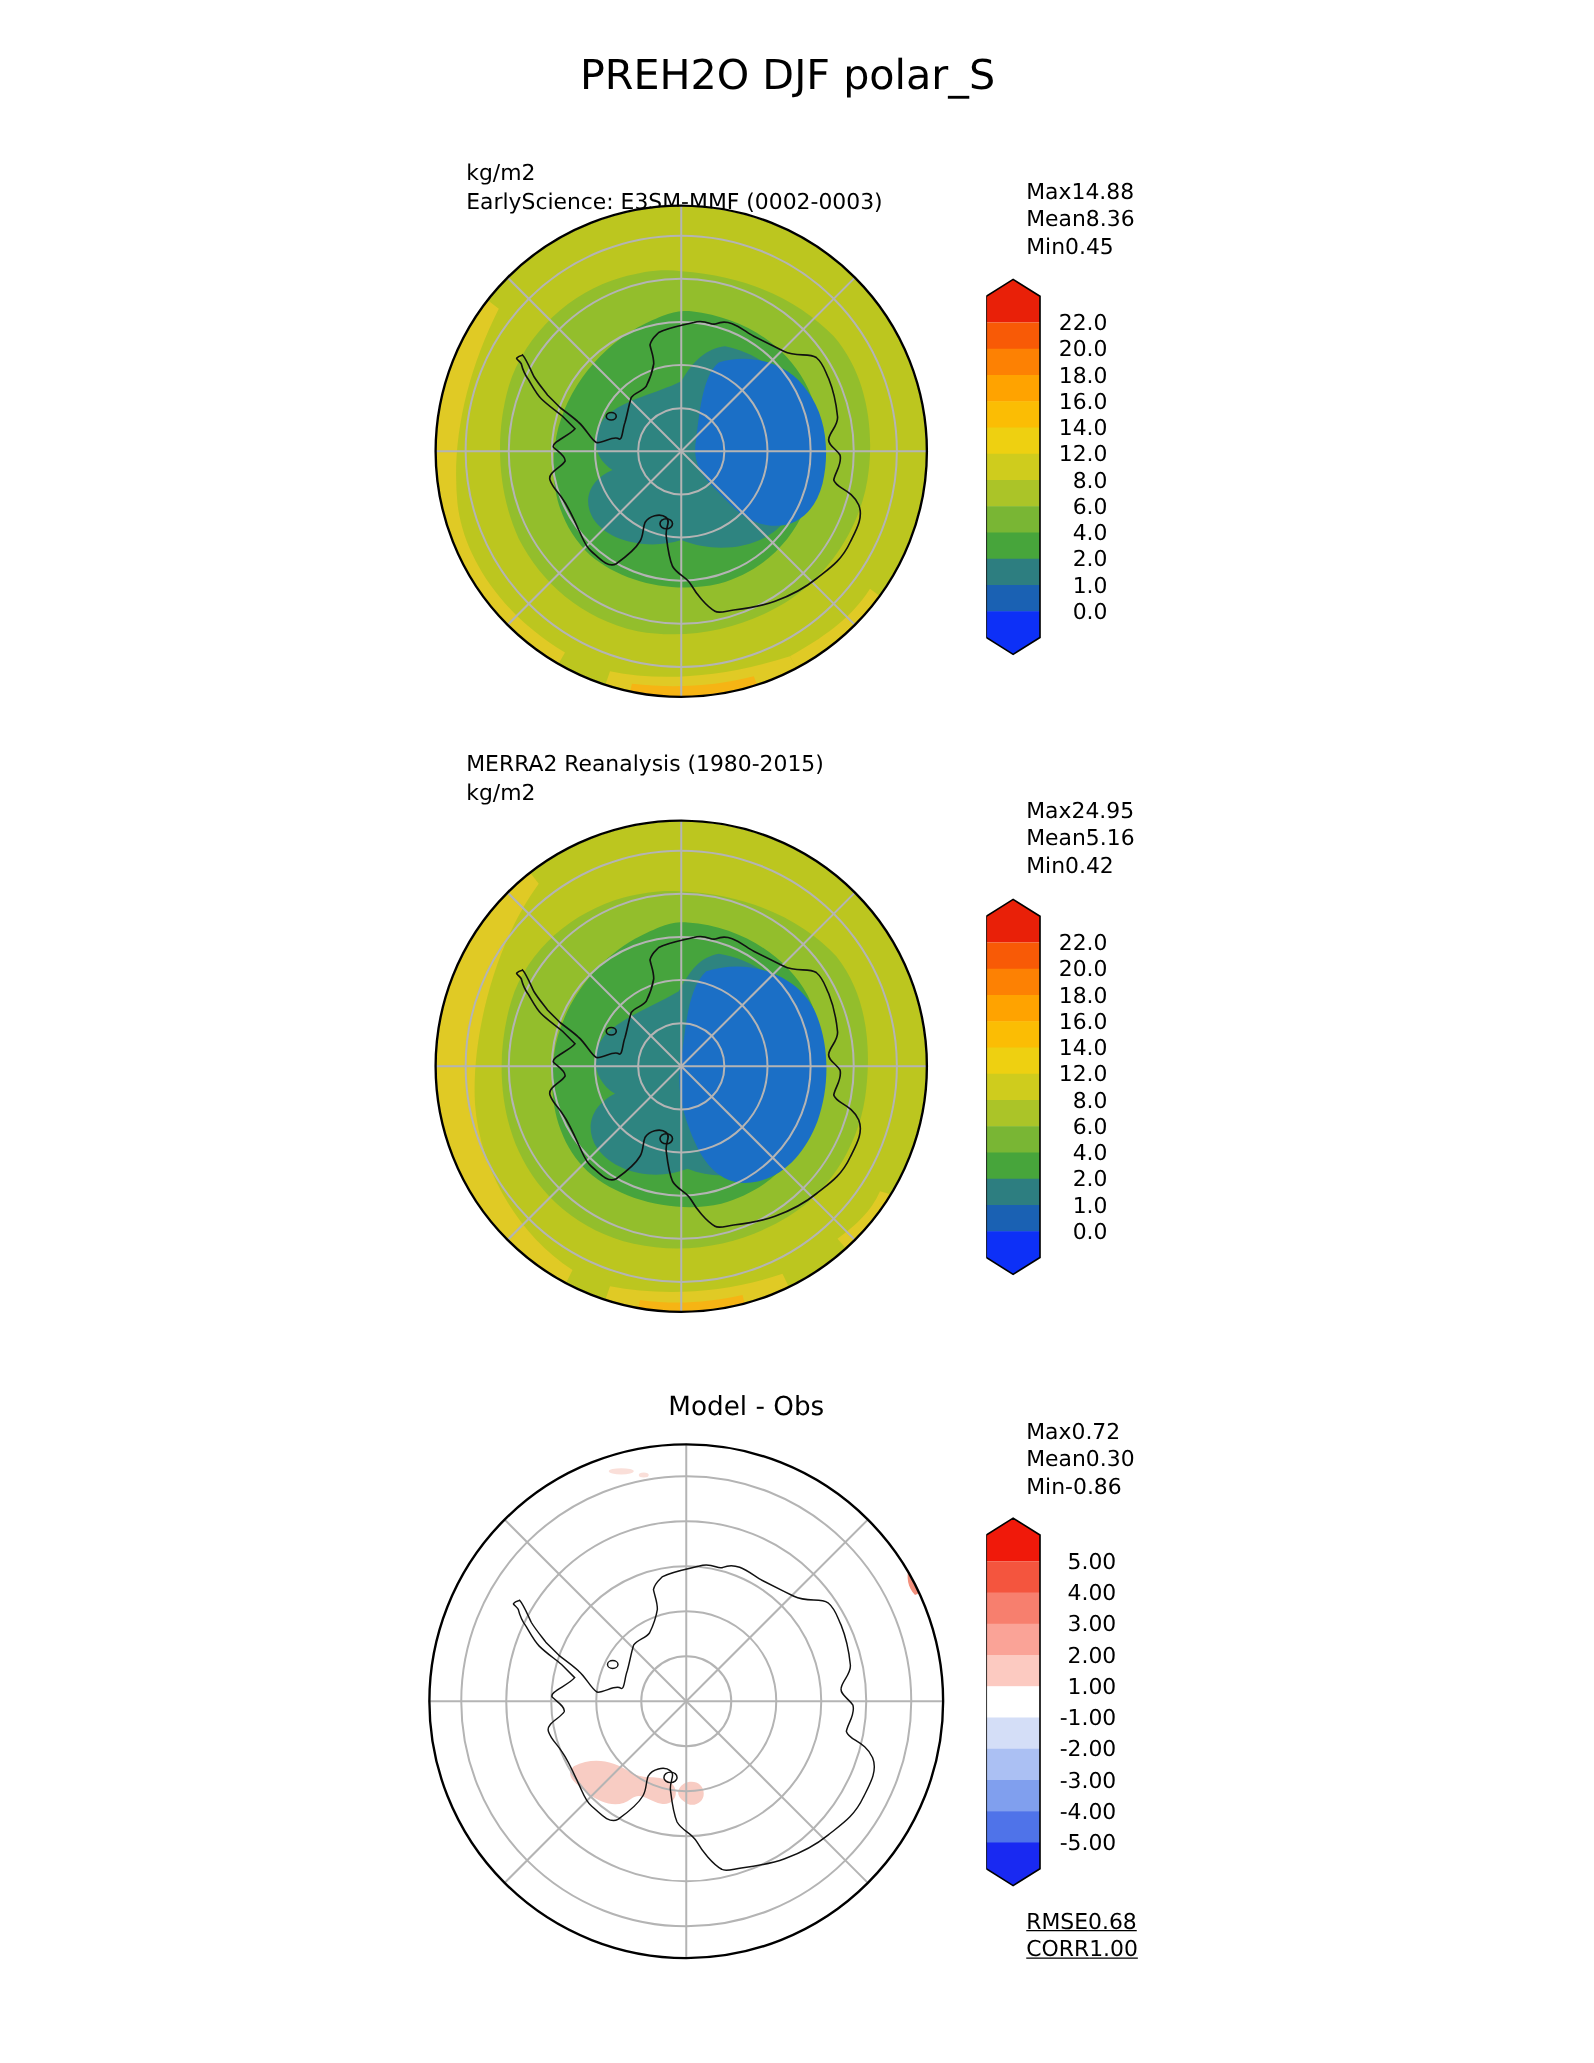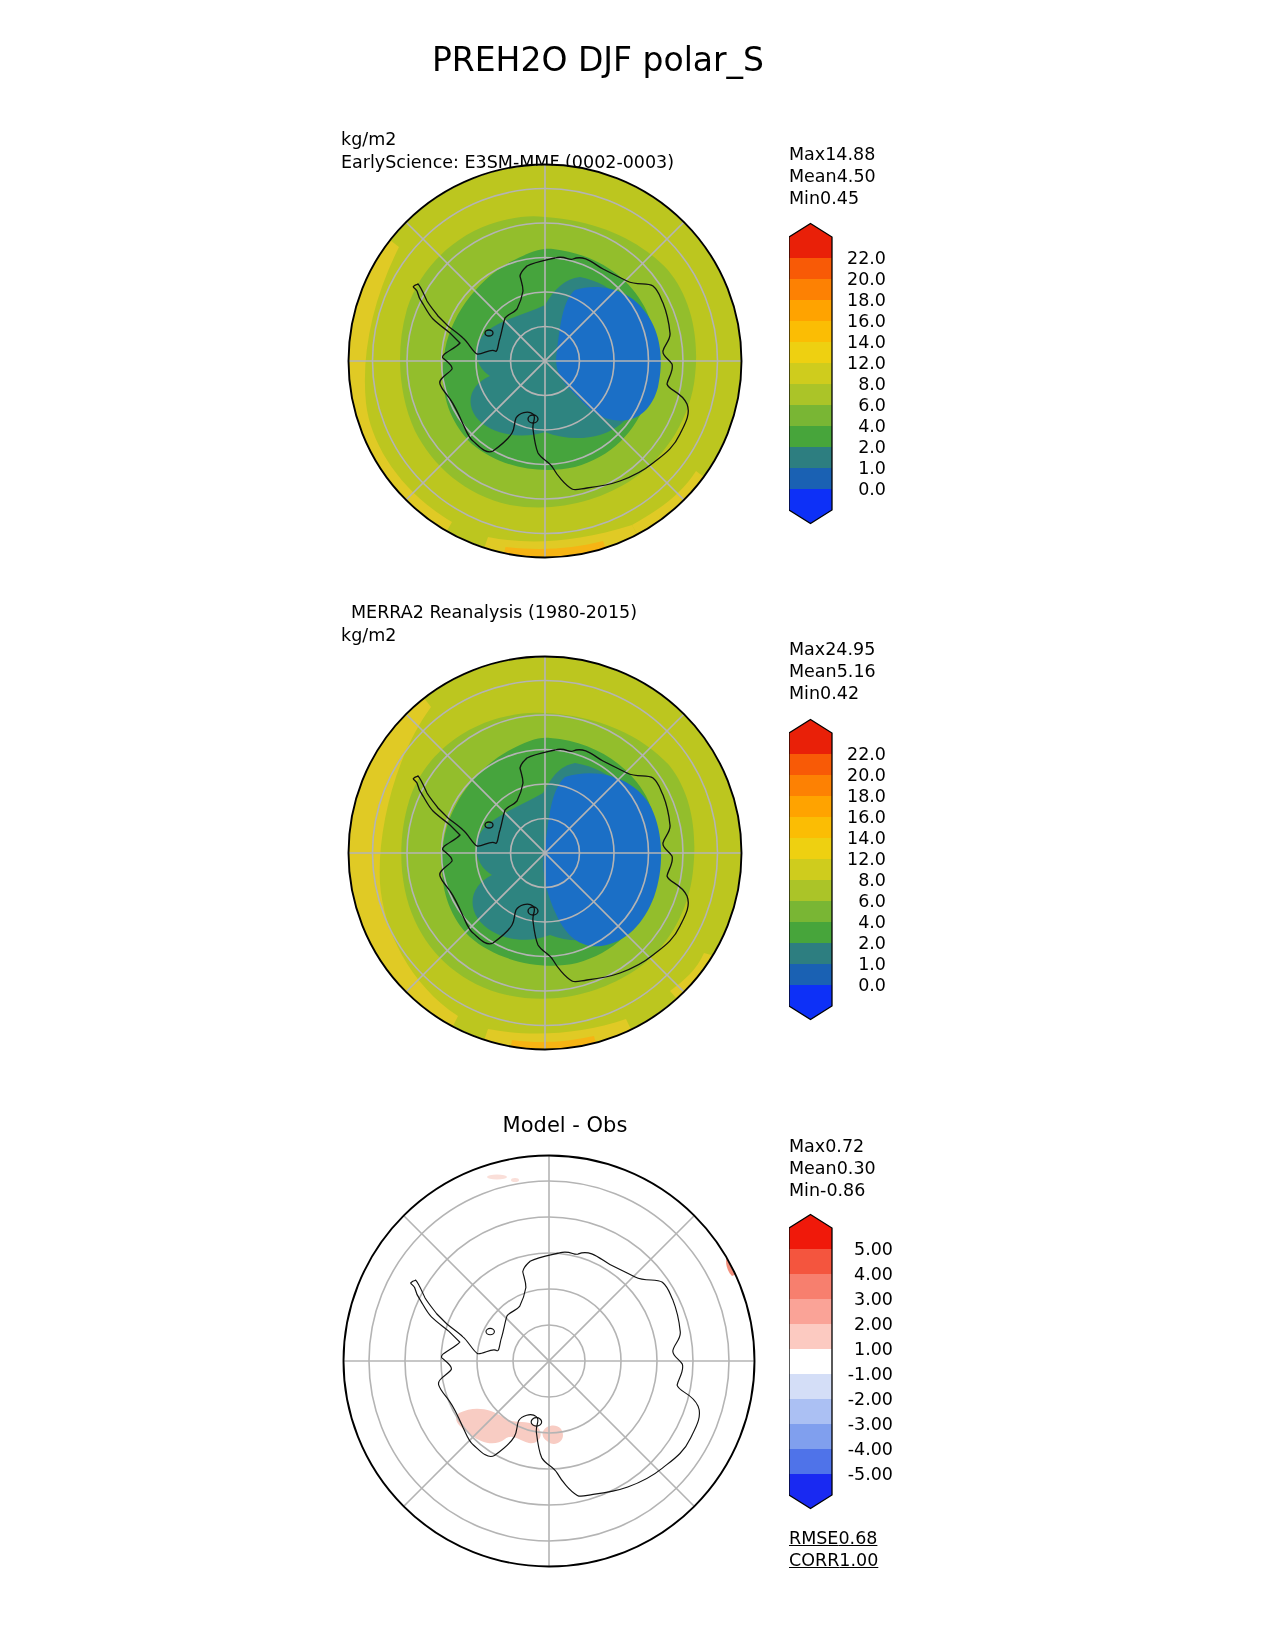--- a/index.html
+++ b/index.html
@@ -1,18 +1,18 @@
 <!DOCTYPE html>
 <html><head>
 <meta charset="utf-8">
 <style>
   html,body{margin:0;padding:0;background:#ffffff;}
   #page{position:relative;width:1275px;height:1650px;background:#ffffff;overflow:hidden;
         font-family:"DejaVu Sans","Liberation Sans",sans-serif;color:#000;}
-  .abs{position:absolute;}
+  .abs{position:absolute;padding-left:32px;}
   #fig-title{left:0;top:40px;width:1196px;text-align:center;font-size:33px;}
   .panel-label{left:341px;font-size:17.5px;white-space:nowrap;}
   .diff-title{left:16px;width:1098px;text-align:center;font-size:21px;}
   .stats{left:789px;width:127px;font-size:17.5px;}
   .stats .row{display:flex;justify-content:flex-start;line-height:21.8px;}
   .map{position:absolute;}
   .cbar{position:absolute;left:789px;width:150px;}
   svg text{font-family:"DejaVu Sans","Liberation Sans",sans-serif;}
 </style>
 </head>
@@ -25,21 +25,21 @@
   <div class="abs panel-label" style="top:106px;margin-top:46px;">EarlyScience: E3SM-MMF (0002-0003)</div>
   <div class="abs panel-label" style="top:129px;">kg/m2</div>
 
   <div class="abs stats" style="top:144px;">
     <div class="row">
         <span>Max</span>
         <span>14.88</span>
       </div>
     <div class="row">
         <span>Mean</span>
-        <span>4.50</span>
+        <span>8.36</span>
       </div>
     <div class="row">
         <span>Min</span>
         <span>0.45</span>
       </div>
   </div>
 
   <svg class="map" style="left:335px;top:151px;" width="420" height="420" viewBox="-210 -210 420 420">
     <defs>
         <clipPath id="clip1">
@@ -104,21 +104,21 @@
       <text x="97" y="126" text-anchor="end" font-size="17.5">14.0</text>
       <text x="97" y="147" text-anchor="end" font-size="17.5">12.0</text>
       <text x="97" y="168" text-anchor="end" font-size="17.5">8.0</text>
       <text x="97" y="189" text-anchor="end" font-size="17.5">6.0</text>
       <text x="97" y="210" text-anchor="end" font-size="17.5">4.0</text>
       <text x="97" y="231" text-anchor="end" font-size="17.5">2.0</text>
       <text x="97" y="252" text-anchor="end" font-size="17.5">1.0</text>
       <text x="97" y="273" text-anchor="end" font-size="17.5">0.0</text>
     </svg>
 
-  <div class="abs panel-label" style="top:602px;margin-left:10px;">MERRA2 Reanalysis (1980-2015)</div>
+  <div class="abs panel-label" style="top:602px;">MERRA2 Reanalysis (1980-2015)</div>
   <div class="abs panel-label" style="top:625px;">kg/m2</div>
 
   <div class="abs stats" style="top:639px;">
     <div class="row">
         <span>Max</span>
         <span>24.95</span>
       </div>
     <div class="row">
         <span>Mean</span>
         <span>5.16</span>

